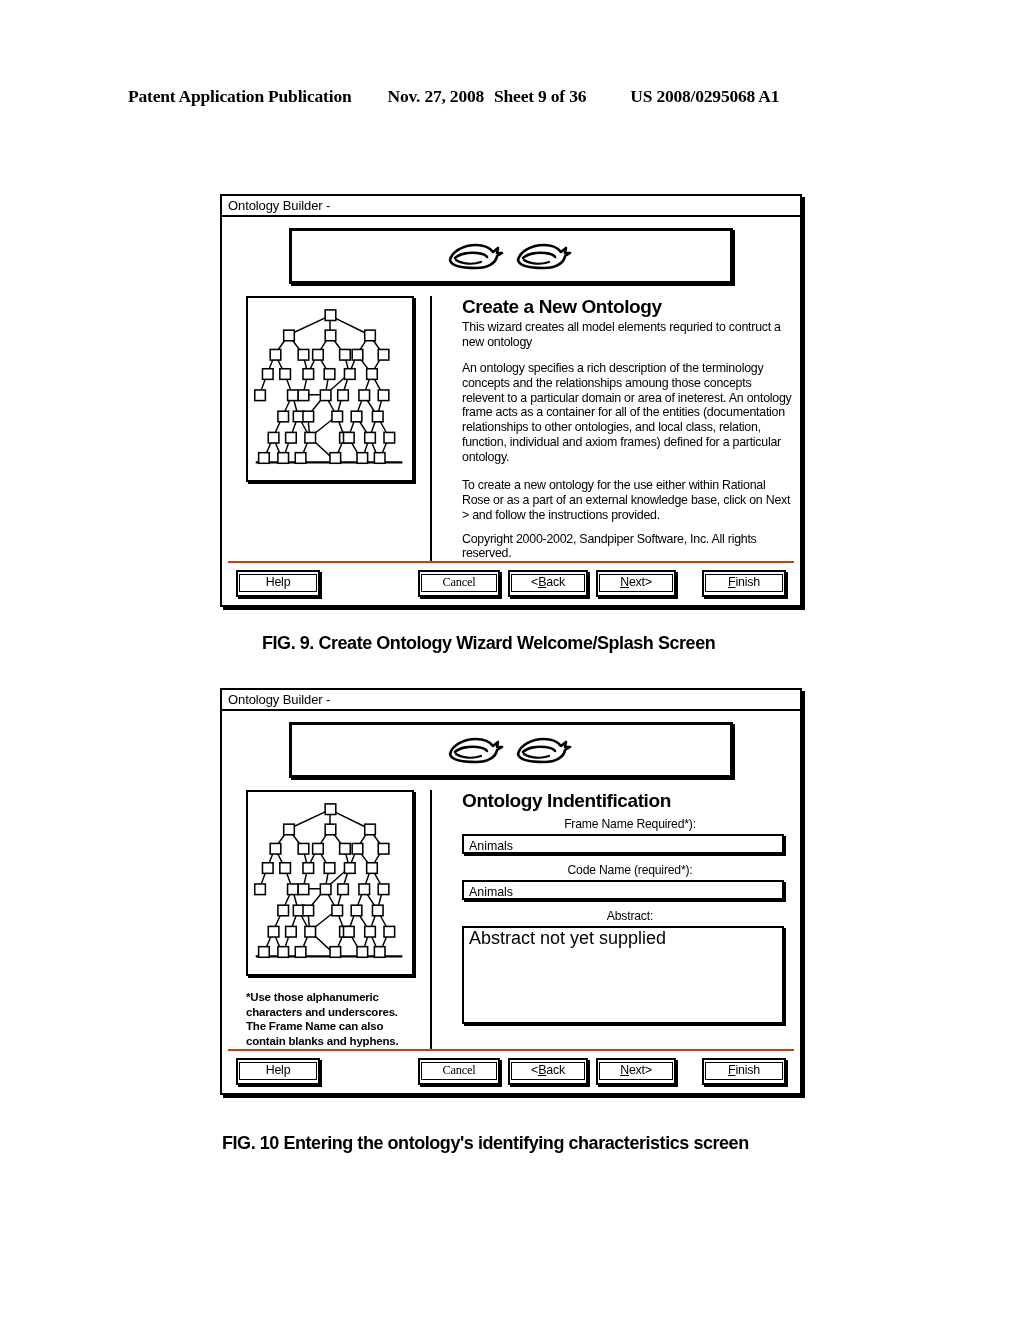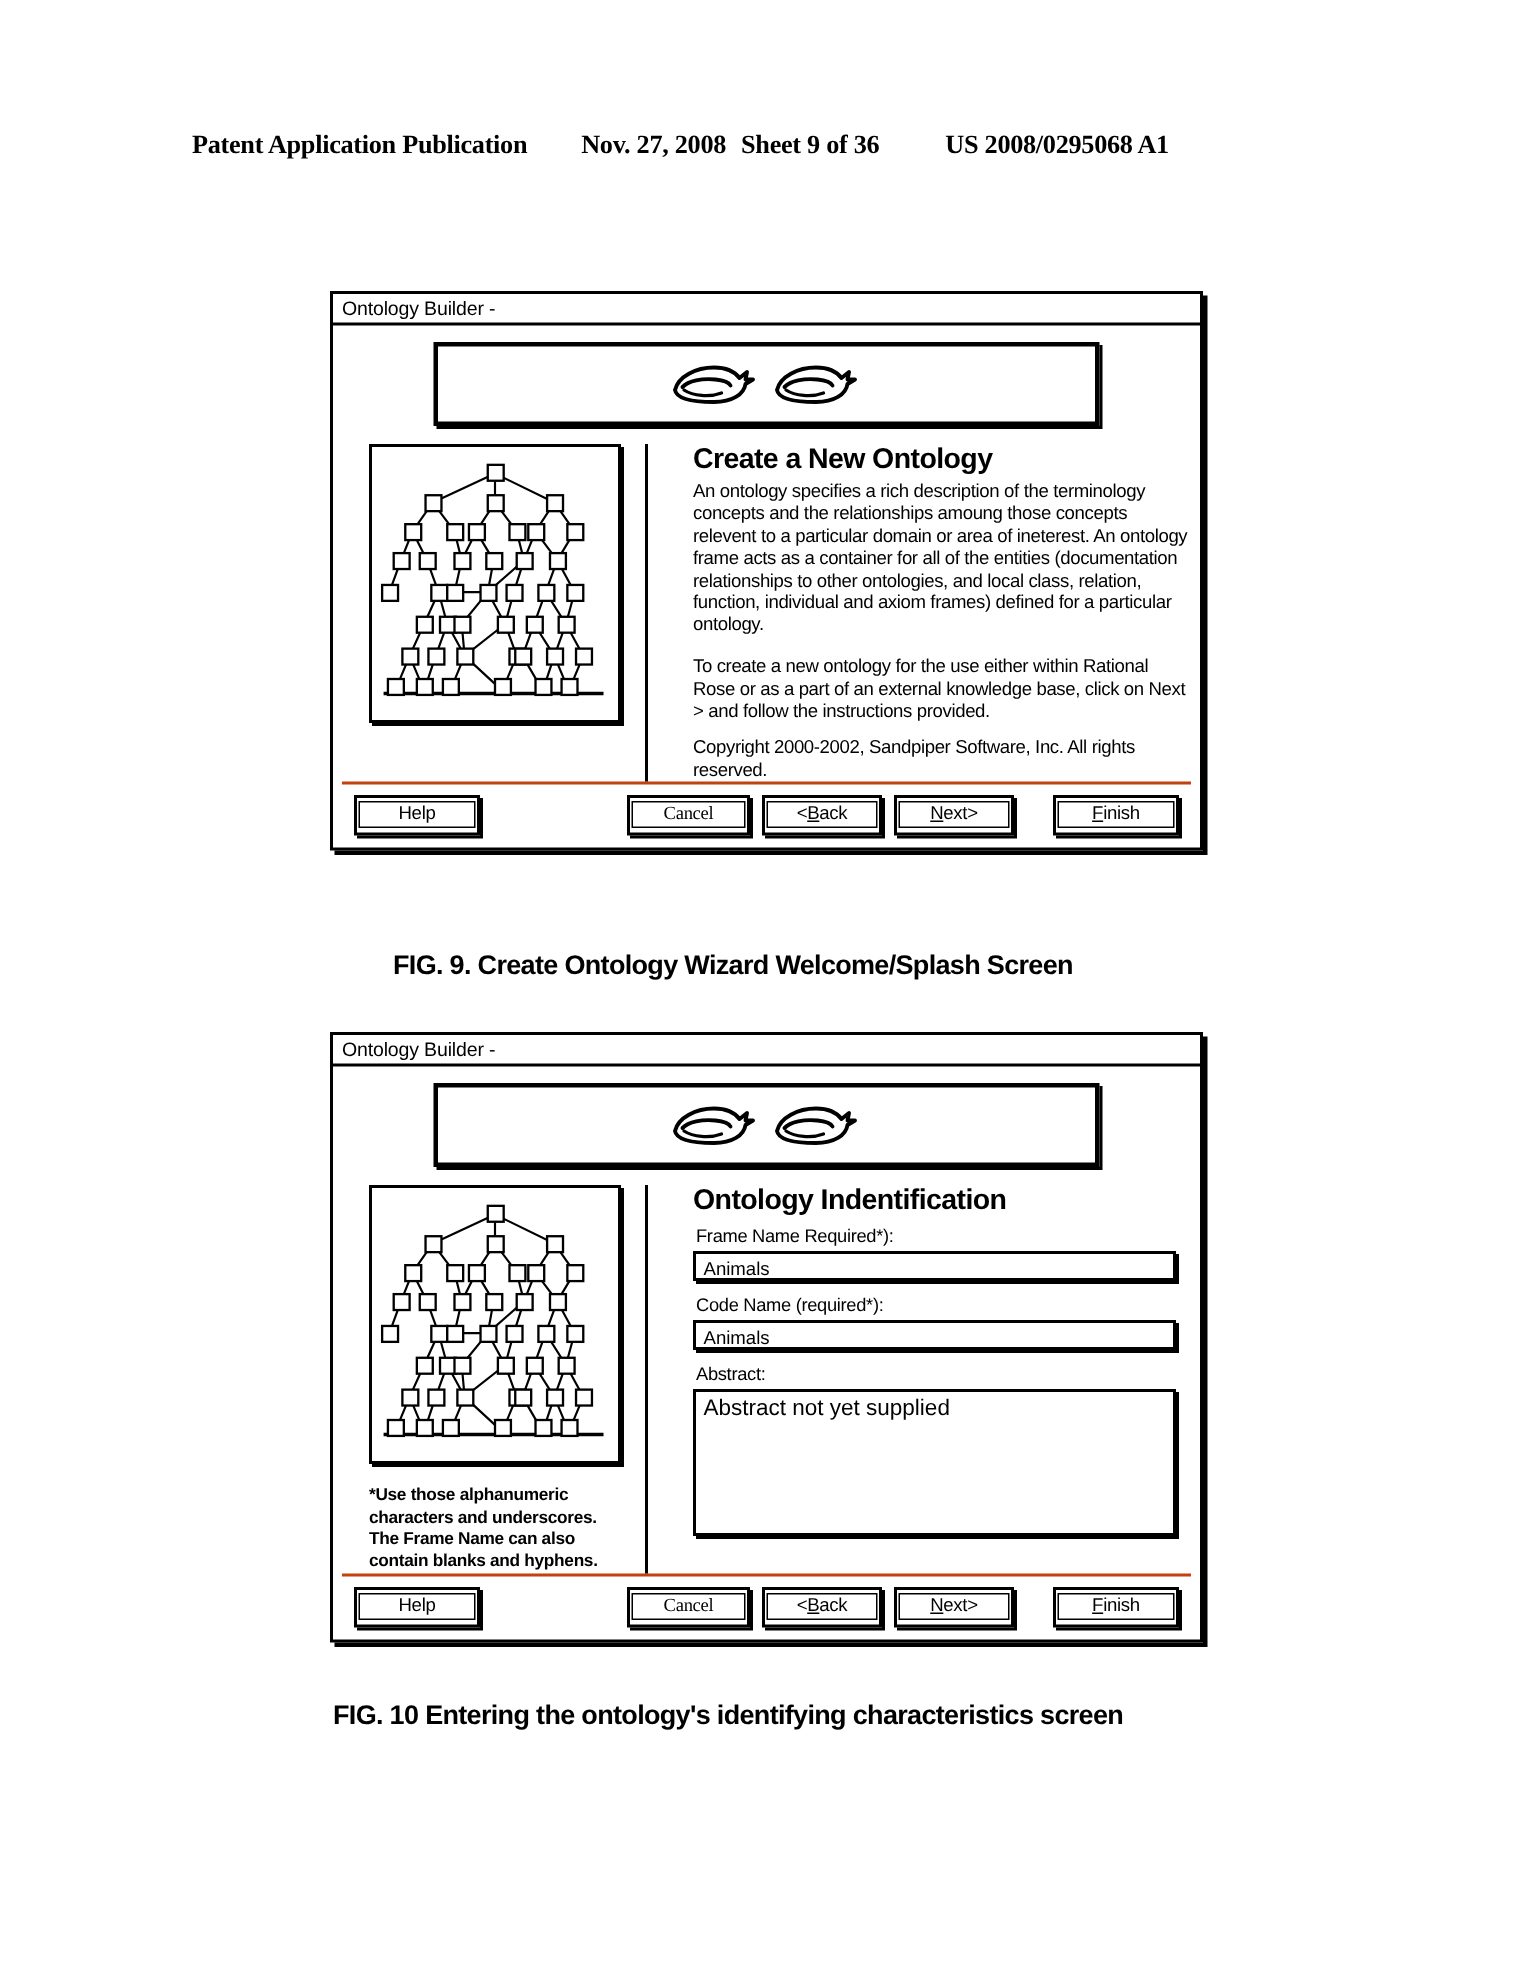--- a/index.html
+++ b/index.html
@@ -134,20 +134,21 @@
     font-size: 19px;
     font-weight: bold;
     letter-spacing: -0.4px;
     margin: 0 0 5px 0;
   }
   .field-label {
     font-size: 12.2px;
     letter-spacing: -0.2px;
     margin: 0 0 3px 2px;
     font-weight: 500;
+    text-align: center;
   }
   .text-input {
     height: 20px;
     border: 2px solid #000;
     box-shadow: 2px 2px 0 #000;
     background: #fff;
     font-size: 12.4px;
     line-height: 20px;
     padding-left: 5px;
     margin-bottom: 9px;
@@ -155,21 +156,21 @@
     box-sizing: border-box;
     overflow: hidden;
     white-space: nowrap;
     font-weight: 500;
   }
   .text-area {
     height: 98px;
     border: 2px solid #000;
     box-shadow: 2px 2px 0 #000;
     background: #fff;
-    font-size: 15px;
+    font-size: 18px;
     line-height: 17px;
     padding: 2px 0 0 5px;
     width: 322px;
     box-sizing: border-box;
     overflow: hidden;
     font-weight: 500;
   }
 
   
   .button-bar {
@@ -306,20 +307,21 @@
                 <rect x="85" y="160" width="11" height="11"></rect>
                   <rect x="113" y="160" width="11" height="11"></rect>
                   <rect x="131" y="160" width="11" height="11"></rect>
               </g>
             </svg>
           </div>
         </div>
 
         <div class="right-col">
           <h1 class="wizard-title">Create a New Ontology</h1>
+          <p class="wizard-p tight">This wizard creates all model elements requried to contruct a new ontology</p>
           <p class="wizard-p">An ontology specifies a rich description of the terminology concepts and the relationships amoung those concepts relevent to a particular domain or area of ineterest.  An ontology frame acts as a container for all of the entities (documentation relationships to other ontologies, and local class, relation, function, individual and axiom frames) defined for a particular ontology.</p>
           <div class="spacer-sm"></div>
           <p class="wizard-p">To create a new ontology for the use either within Rational Rose or as a part of an external knowledge base, click on Next &gt; and follow the instructions provided.</p>
           <p class="wizard-p copy">Copyright 2000-2002, Sandpiper Software, Inc. All rights reserved.</p>
         </div>
       </div>
 
       <div class="button-bar">
         <div class="btn btn-help">
           <div class="btn-inner">Help</div>

